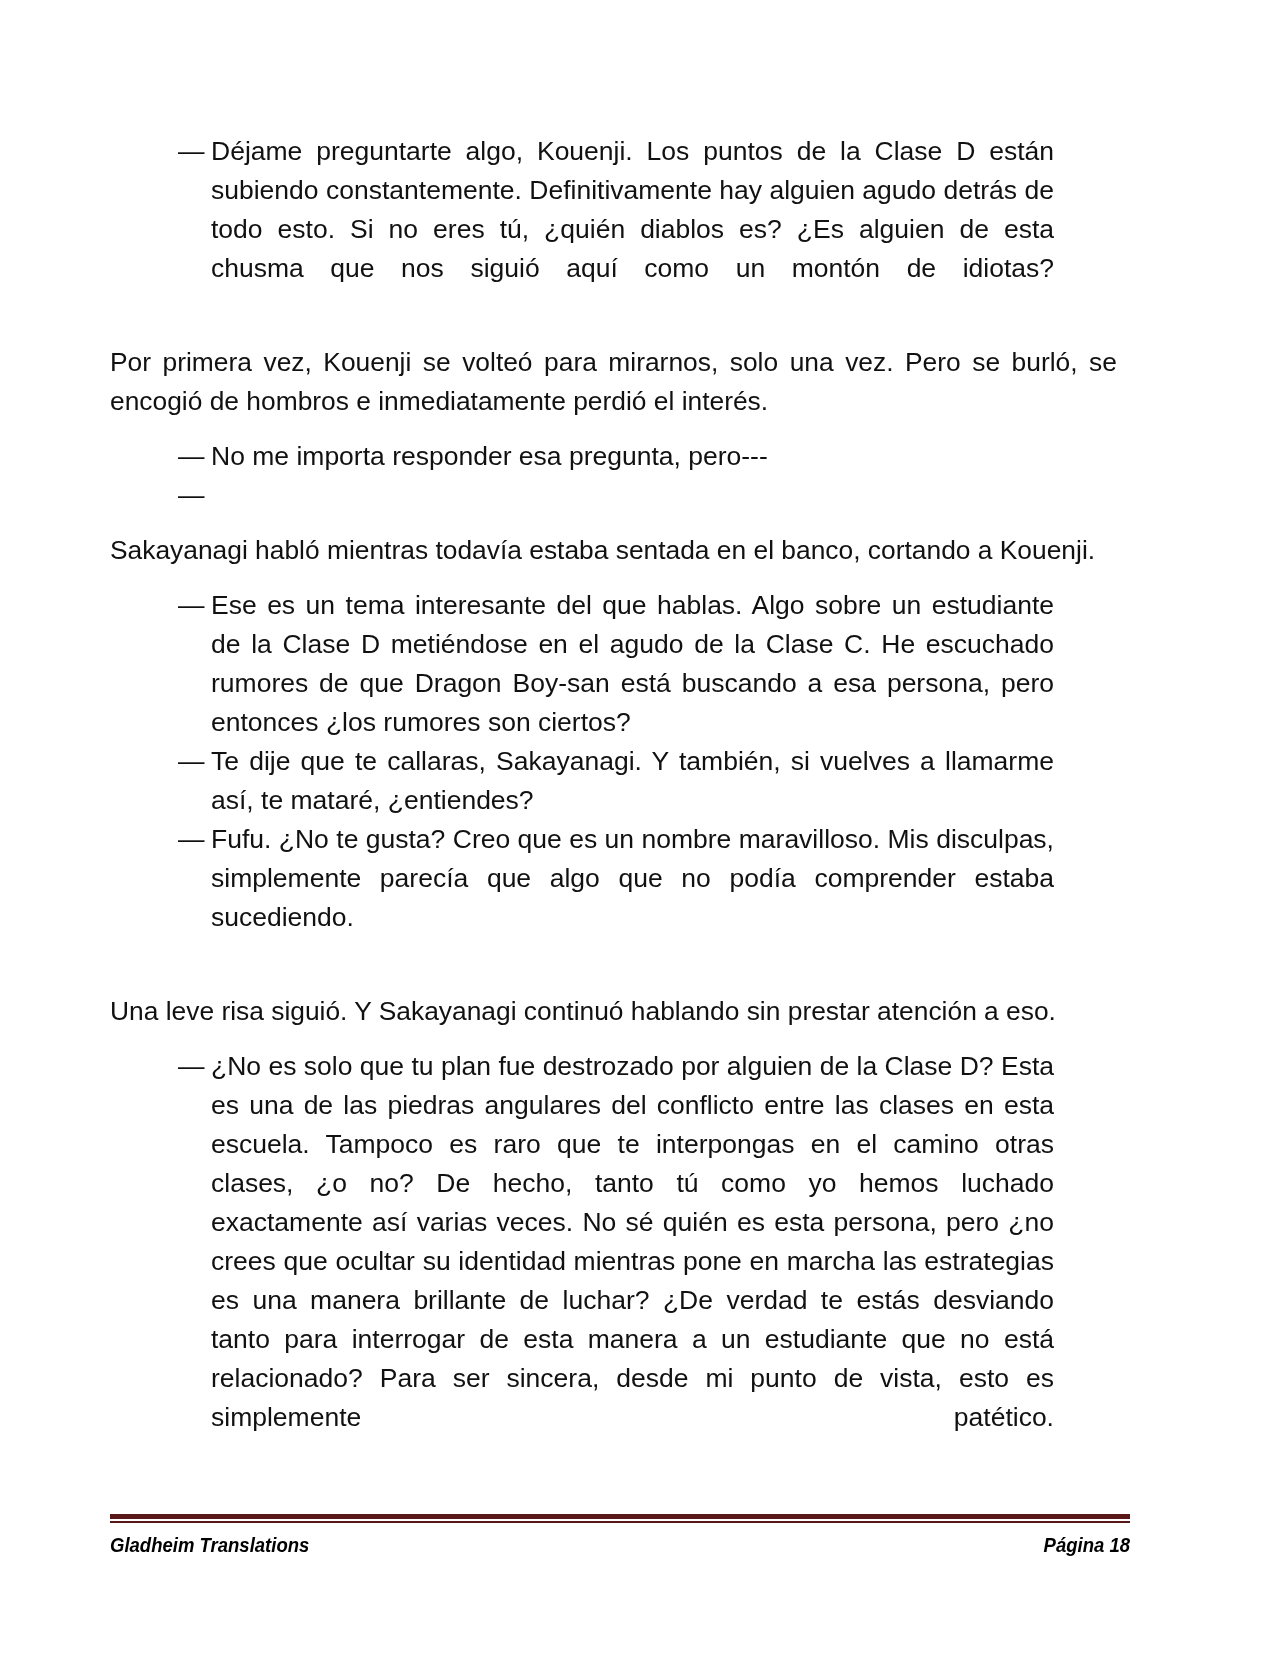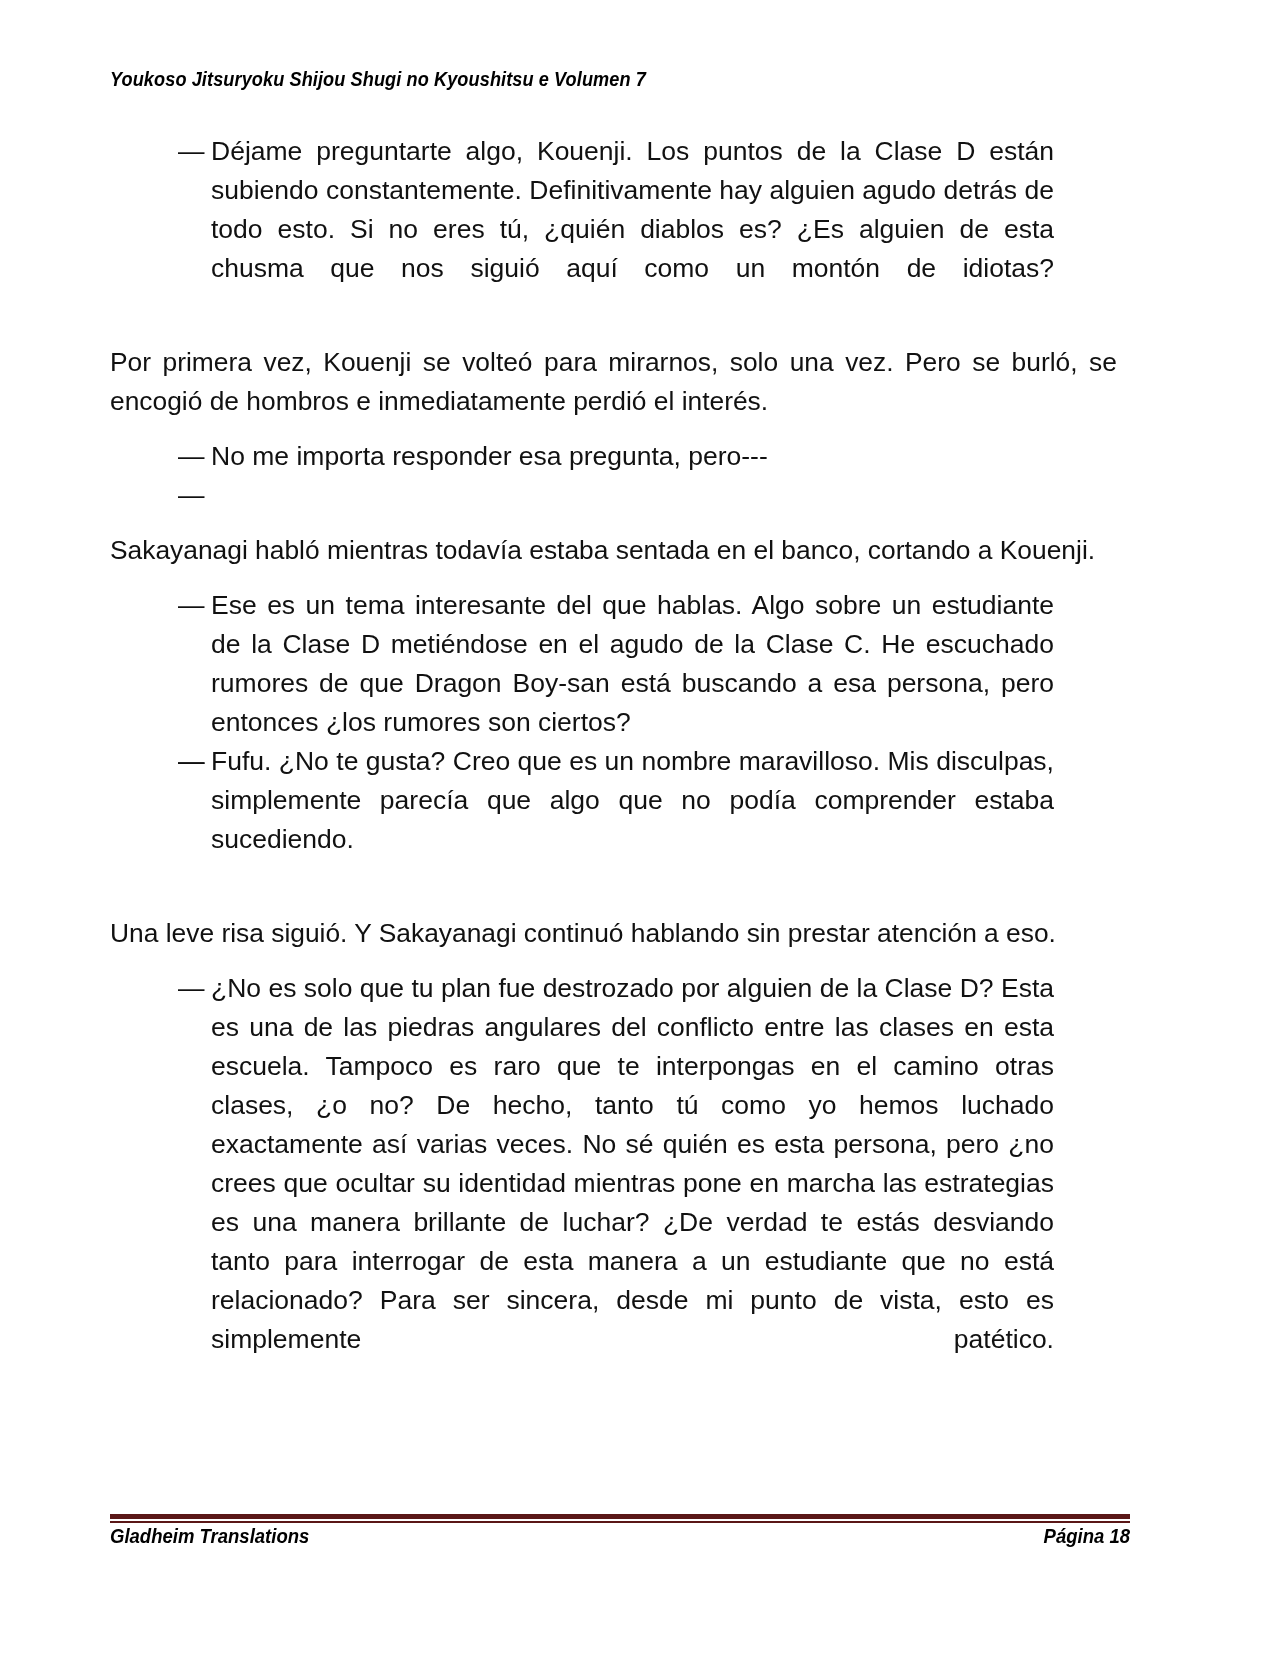--- a/index.html
+++ b/index.html
@@ -128,43 +128,39 @@
   }
   .footer-rule-thin {
     width: 100%;
     height: 2px;
     background: #5a1717;
   }
   .footer-row {
     display: flex;
     justify-content: space-between;
     align-items: center;
-    margin-top: 2px;
+    margin-top: 11px;
   }
   .footer-left, .footer-right {
     font-family: "Liberation Sans Narrow", "Liberation Sans", sans-serif;
     font-weight: bold;
     font-style: italic;
     font-size: 19.5px;
     color: #000000;
     white-space: nowrap;
     transform: scaleX(0.95);
   }
   .footer-left { transform-origin: left center; }
   .footer-right { transform-origin: right center; }
 </style>
 </head>
 <body>
 
 <div class="page">
 
-  <div class="header">
-    <div class="header-title">Youkoso Jitsuryoku Shijou Shugi no Kyoushitsu e Volumen 7</div>
-    <div class="header-rule"></div>
-  </div>
 
   <div class="content">
 
     <div class="dialogue-group">
       <p class="dialogue-line">
         <span class="dash">—</span><span>Déjame preguntarte algo, Kouenji. Los puntos de la Clase D están subiendo constantemente. Definitivamente hay alguien agudo detrás de todo esto. Si no eres tú, ¿quién diablos es? ¿Es alguien de esta chusma que nos siguió aquí como un montón de idiotas?</span>
       </p>
     </div>
 
     <p class="para block-narration">Por primera vez, Kouenji se volteó para mirarnos, solo una vez. Pero se burló, se encogió de hombros e inmediatamente perdió el interés.</p>
@@ -178,21 +174,21 @@
       </p>
     </div>
 
     <p class="para block-narration">Sakayanagi habló mientras todavía estaba sentada en el banco, cortando a Kouenji.</p>
 
     <div class="dialogue-group">
       <p class="dialogue-line">
         <span class="dash">—</span><span>Ese es un tema interesante del que hablas. Algo sobre un estudiante de la Clase D metiéndose en el agudo de la Clase C. He escuchado rumores de que Dragon Boy-san está buscando a esa persona, pero entonces ¿los rumores son ciertos?</span>
       </p>
       <p class="dialogue-line">
-        <span class="dash">—</span>
+        <span class="dash">—</span><span>Te dije que te callaras, Sakayanagi. Y también, si vuelves a llamarme así, te mataré, ¿entiendes?</span>
       </p>
       <p class="dialogue-line">
         <span class="dash">—</span><span>Fufu. ¿No te gusta? Creo que es un nombre maravilloso. Mis disculpas, simplemente parecía que algo que no podía comprender estaba sucediendo.</span>
       </p>
     </div>
 
     <p class="para block-narration">Una leve risa siguió. Y Sakayanagi continuó hablando sin prestar atención a eso.</p>
 
     <div class="dialogue-group">
       <p class="dialogue-line">

